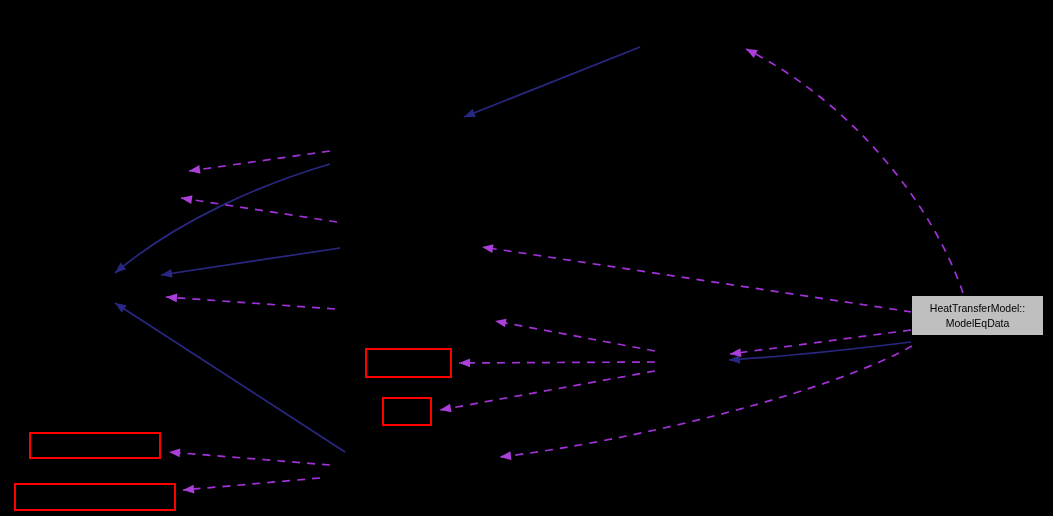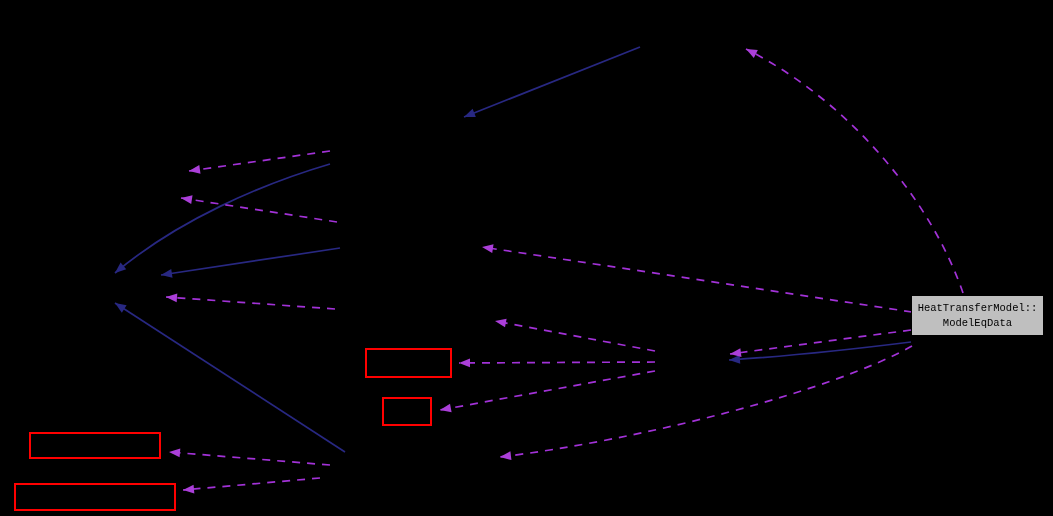--- a/index.html
+++ b/index.html
@@ -6,21 +6,21 @@
     margin: 0;
     padding: 0;
     background: #000;
   }
   #canvas {
     position: relative;
     width: 1053px;
     height: 516px;
     background: #000;
     overflow: hidden;
-    font-family: Liberation Mono, monospace;
+    font-family: Liberation Sans, sans-serif;
   }
   #edge-layer {
     position: absolute;
     left: 0; top: 0;
     width: 1053px;
     height: 516px;
   }
   .node {
     position: absolute;
     box-sizing: border-box;

